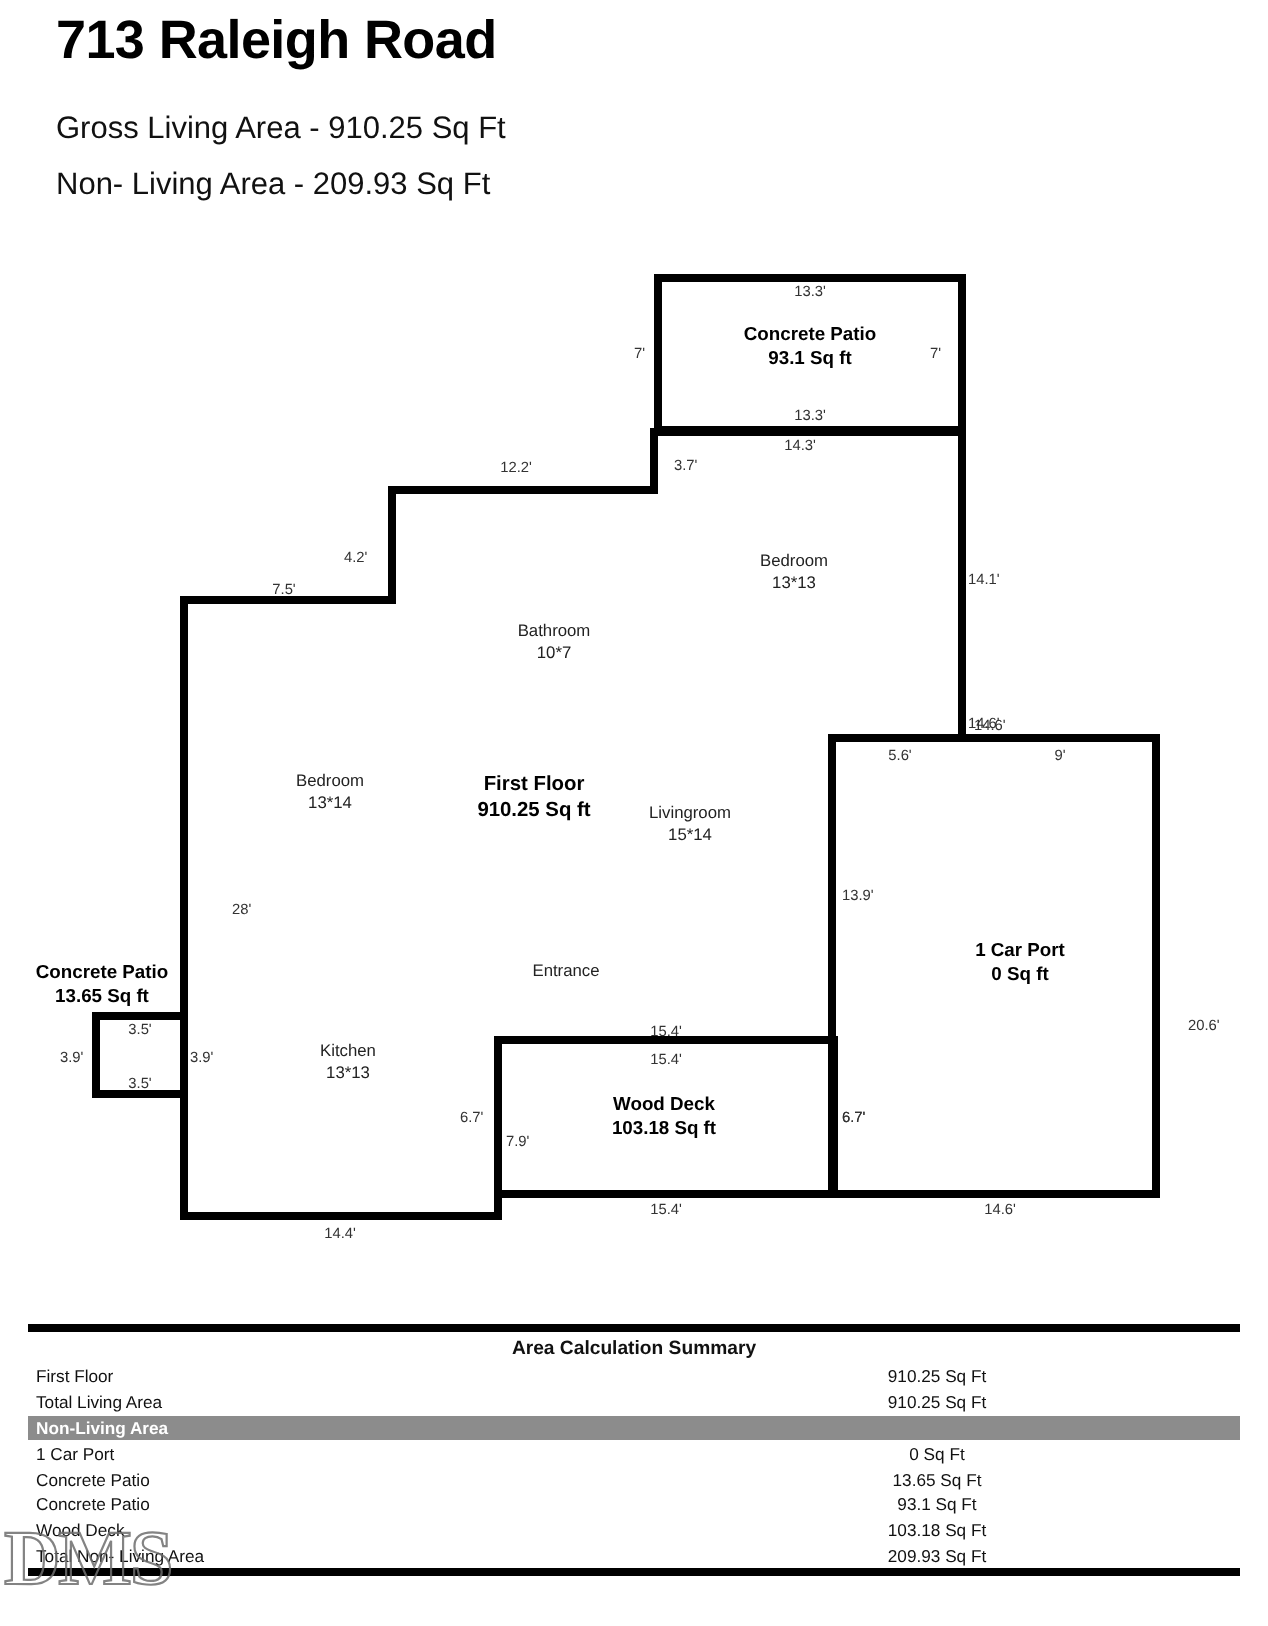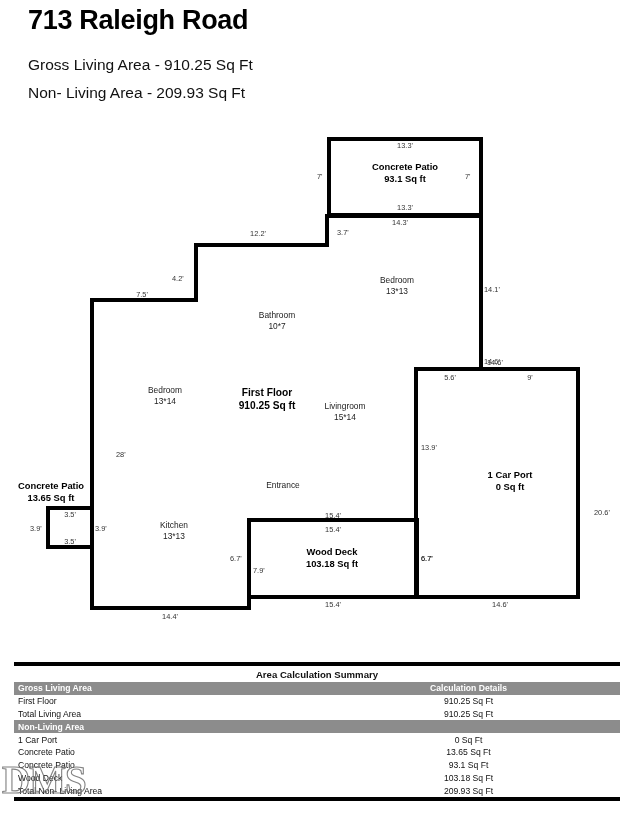--- a/index.html
+++ b/index.html
@@ -198,24 +198,20 @@
     <div class="dim" style="left:500px;top:600px;">14.6'</div>
   </div>
 
   <div class="summary">
     <div class="rule-top"></div>
     <table class="tbl">
       <tbody>
         <tr class="title">
           <td colspan="2">Area Calculation Summary</td>
         </tr>
-        <tr class="shade">
-          <td class="c1">Gross Living Area</td>
-          <td class="c2">Calculation Details</td>
-        </tr>
         <tr>
           <td class="c1">First Floor</td>
           <td class="c2">910.25 Sq Ft</td>
         </tr>
         <tr class="total">
           <td class="c1">Total Living Area</td>
           <td class="c2">910.25 Sq Ft</td>
         </tr>
         <tr class="shade">
           <td class="c1">Non-Living Area</td>

